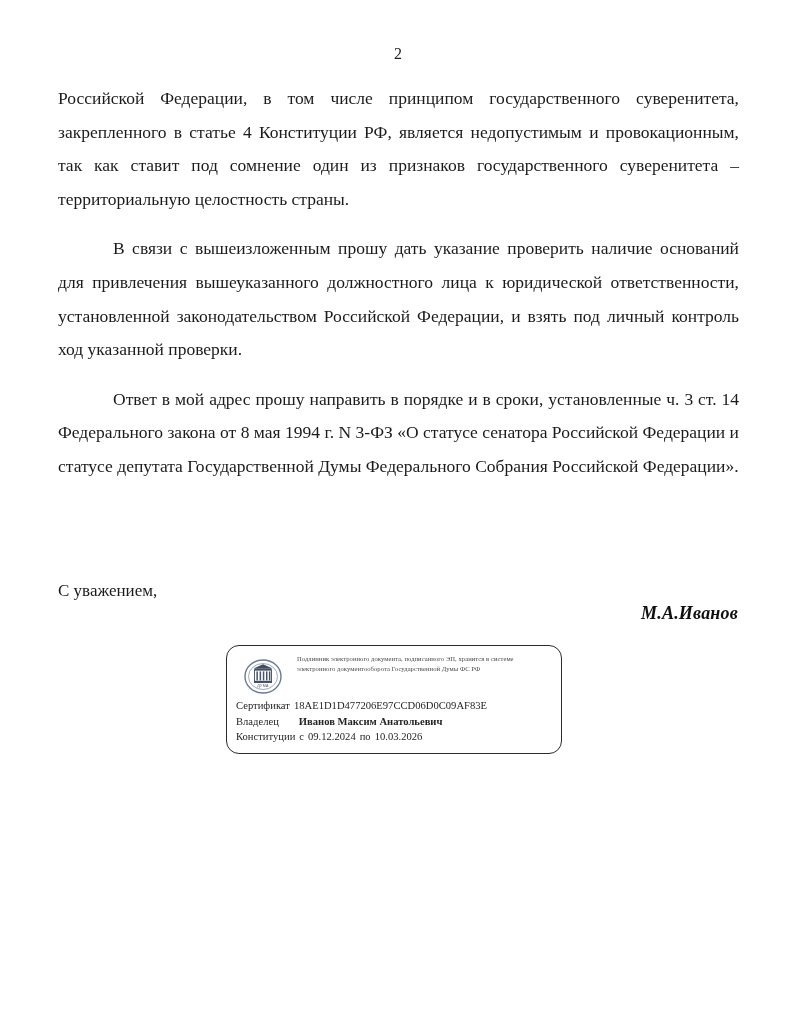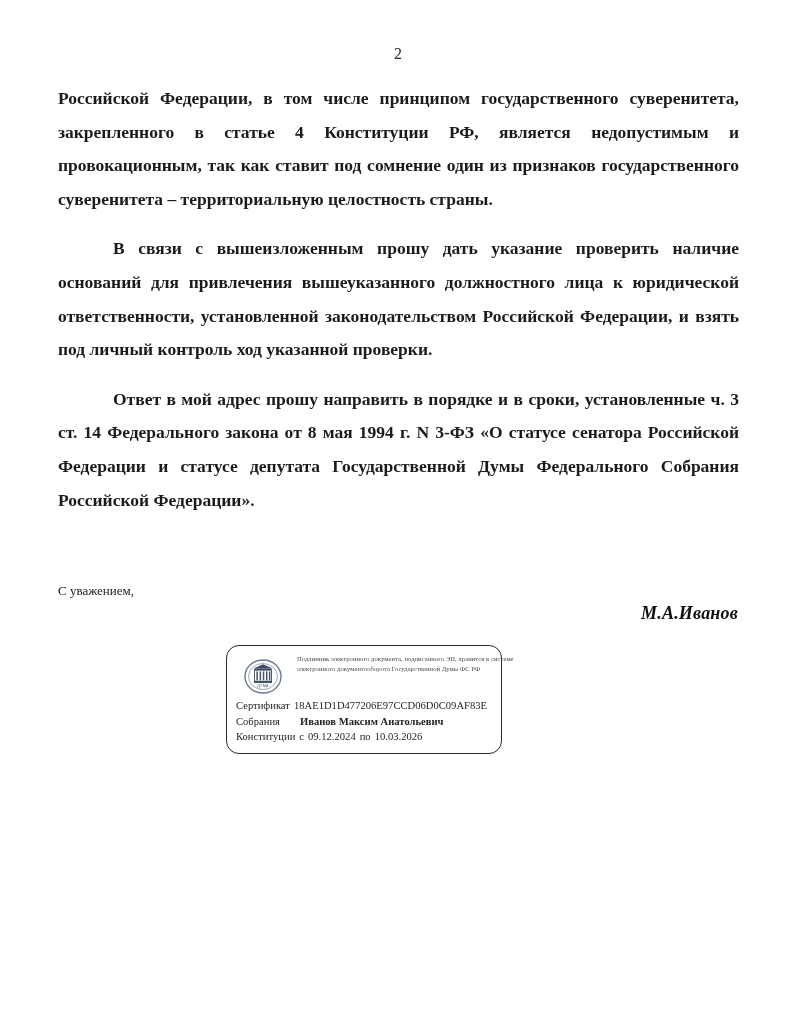--- a/index.html
+++ b/index.html
@@ -38,21 +38,20 @@
     line-height: 20px;
     color: #242424;
   }
 
   
   .body-block {
     position: absolute;
     left: 58px;
     top: 82px;
     width: 681px;
-    font-weight: bold;
   }
 
   .para {
     margin: 0;
     font-size: 17.5px;
     line-height: 33.6px;
     text-align: justify;
     text-align-last: left;
     color: #1b1b1b;
     hyphens: none;
@@ -62,21 +61,21 @@
   }
   .para.indent {
     text-indent: 55px;
   }
 
   
   .closing {
     position: absolute;
     left: 58px;
     top: 579px;
-    font-size: 13px;
+    font-size: 17px;
     line-height: 24px;
     color: #1b1b1b;
   }
 
   .signer {
     position: absolute;
     right: 58px;
     top: 601px;
     font-size: 18px;
     line-height: 24px;
@@ -84,21 +83,21 @@
     color: #101010;
     letter-spacing: 0.2px;
     font-style: italic;
   }
 
   
   .stamp {
     position: absolute;
     left: 226px;
     top: 645px;
-    width: 276px;
+    width: 336px;
     height: 109px;
     border: 1.6px solid #2b2b2b;
     border-radius: 13px;
     box-sizing: border-box;
     background: #ffffff;
   }
 
   .stamp-top {
     position: absolute;
     left: 0;
@@ -200,21 +199,21 @@
       <div class="stamp-note">Подлинник электронного документа, подписанного ЭП, хранится в системе электронного документооборота Государственной Думы ФС РФ</div>
     </div>
 
     <div class="stamp-lines">
 
       <div class="stamp-line certificate">
         <span class="lbl">Сертификат</span><span class="sep"></span><span class="val">18AE1D1D477206E97CCD06D0C09AF83E</span>
       </div>
 
       <div class="stamp-line owner">
-        <span class="lbl">Собрания</span><span class="sep"></span><span class="val">Иванов Максим Анатольевич</span>
+        <span class="lbl">Владелец</span><span class="sep"></span><span class="val">Иванов Максим Анатольевич</span>
       </div>
 
       <div class="stamp-line validity">
         <span class="lbl">Конституции</span><span class="sep"></span><span class="lbl">с</span><span class="sep"></span><span class="val">09.12.2024</span><span class="sep"></span><span class="lbl">по</span><span class="sep"></span><span class="val">10.03.2026</span>
       </div>
 
     </div>
   </div>
 
 </div>

